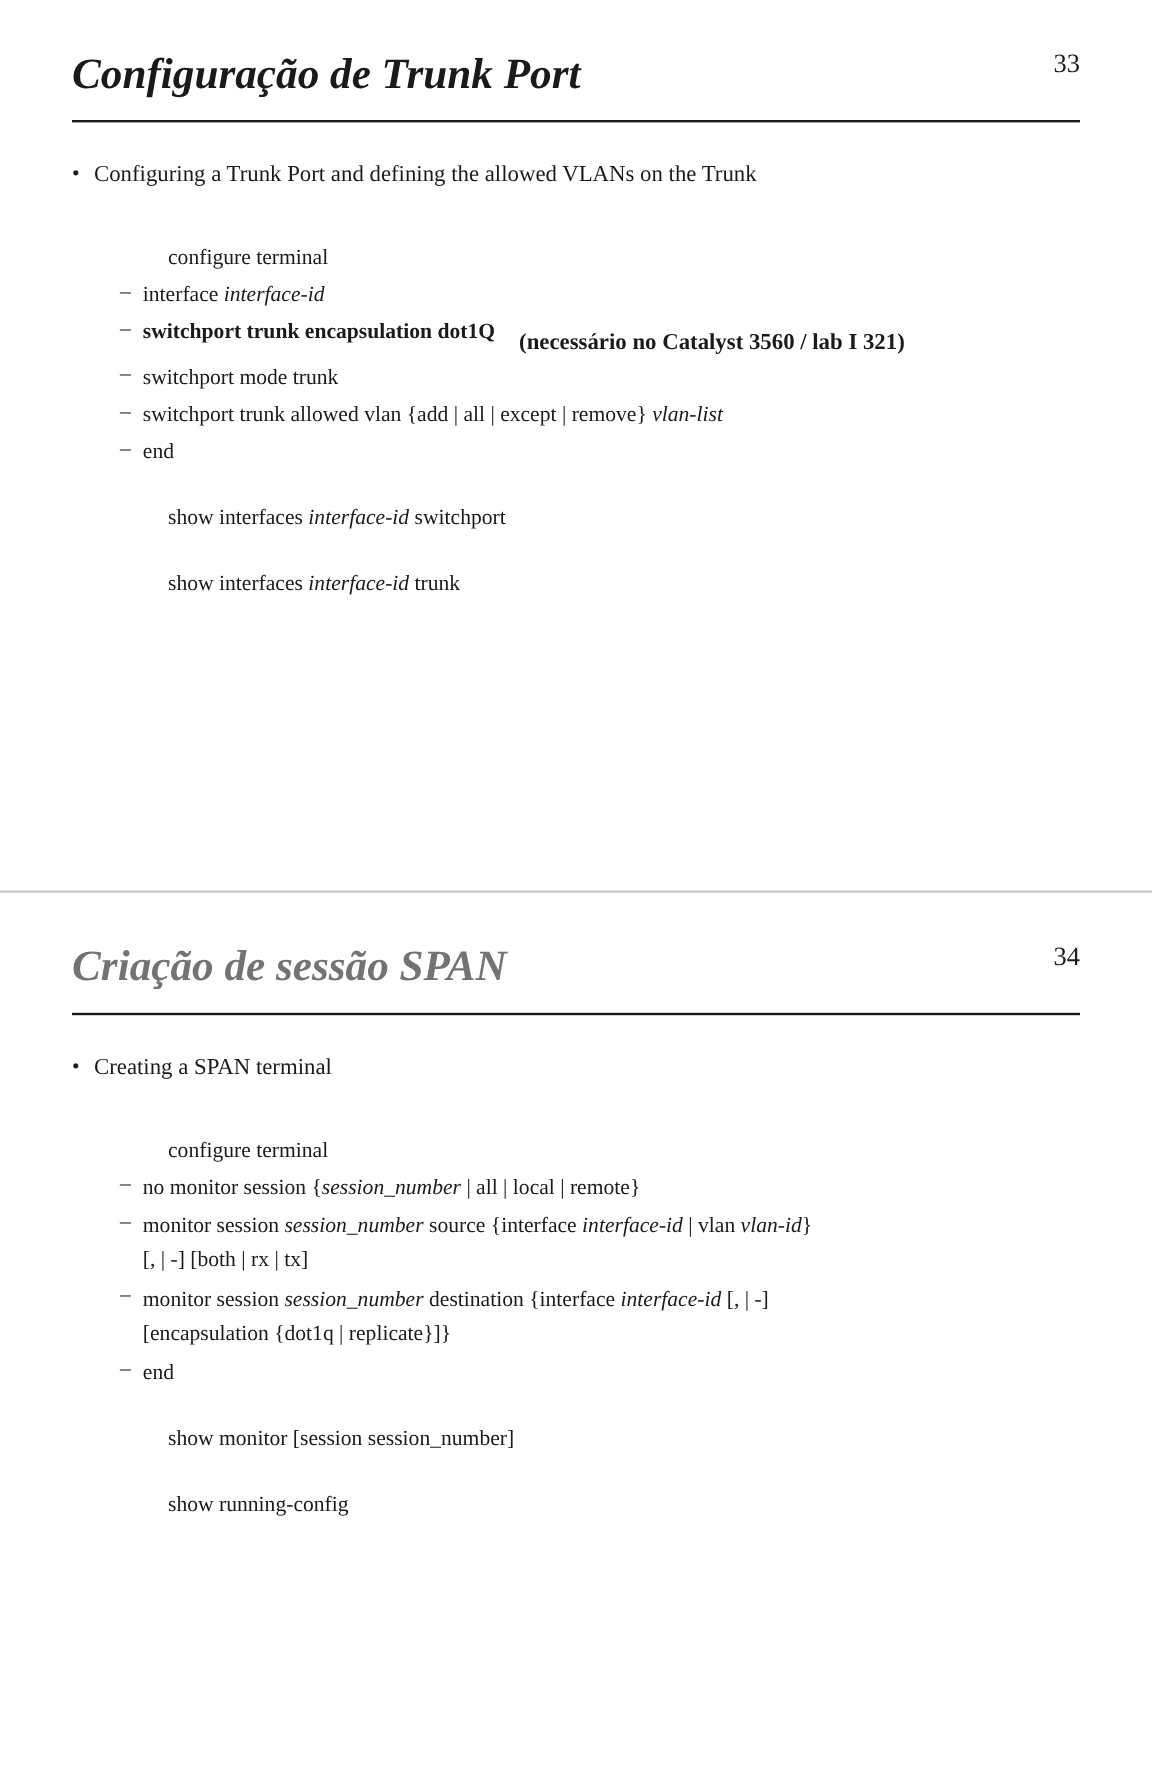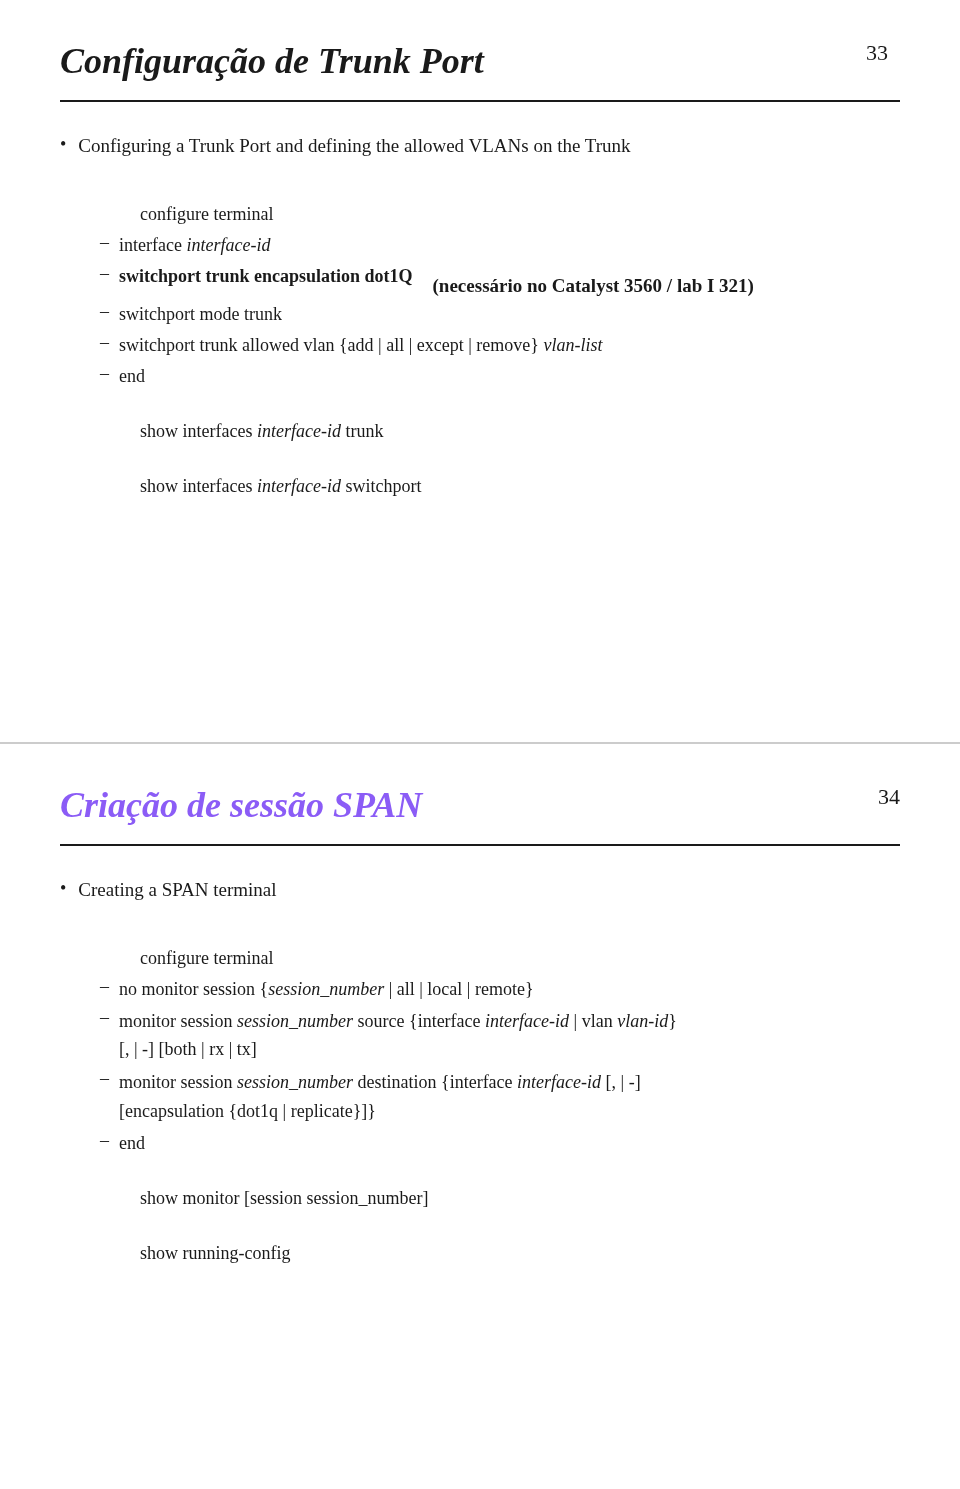--- a/index.html
+++ b/index.html
@@ -27,21 +27,21 @@
     .slide-33 {
       padding: 40px 60px 40px 60px;
       min-height: 744px;
       border-bottom: 2px solid #cccccc;
       position: relative;
     }
 
     .page-number-33 {
       position: absolute;
       top: 40px;
-      right: 72px;
+      right: 60px;
       font-size: 22px;
       font-family: Georgia, serif;
       color: #1a1a1a;
     }
 
     .slide-title-33 {
       font-size: 36px;
       font-style: italic;
       font-family: Georgia, serif;
       color: #1a1a1a;
@@ -146,21 +146,21 @@
       right: 60px;
       font-size: 22px;
       font-family: Georgia, serif;
       color: #1a1a1a;
     }
 
     .slide-title-34 {
       font-size: 36px;
       font-style: italic;
       font-family: Georgia, serif;
-      color: #8b5cf6;
+      color: #737373;
       margin-bottom: 18px;
       padding-right: 60px;
     }
 
     .dash-item-multiline {
       display: flex;
       align-items: flex-start;
       margin-bottom: 4px;
     }
 
@@ -217,22 +217,22 @@
         <div class="dash-item">
           <span class="dash">–</span>
           <span class="dash-text">switchport trunk allowed vlan {add | all | except | remove} <span class="italic">vlan-list</span></span>
         </div>
 
         <div class="dash-item">
           <span class="dash">–</span>
           <span class="dash-text">end</span>
         </div>
 
+        <div class="plain-text">show interfaces <span style="font-style:italic;">interface-id</span> switchport</div>
         <div class="plain-text">show interfaces <span style="font-style:italic;">interface-id</span> trunk</div>
-        <div class="plain-text">show interfaces <span style="font-style:italic;">interface-id</span> switchport</div>
 
       </div>
     </div>
   </div>
 
   <div class="slide-34">
     <span class="page-number-34">34</span>
 
     <h1 class="slide-title-34">Criação de sessão SPAN</h1>
     <hr class="title-underline">

